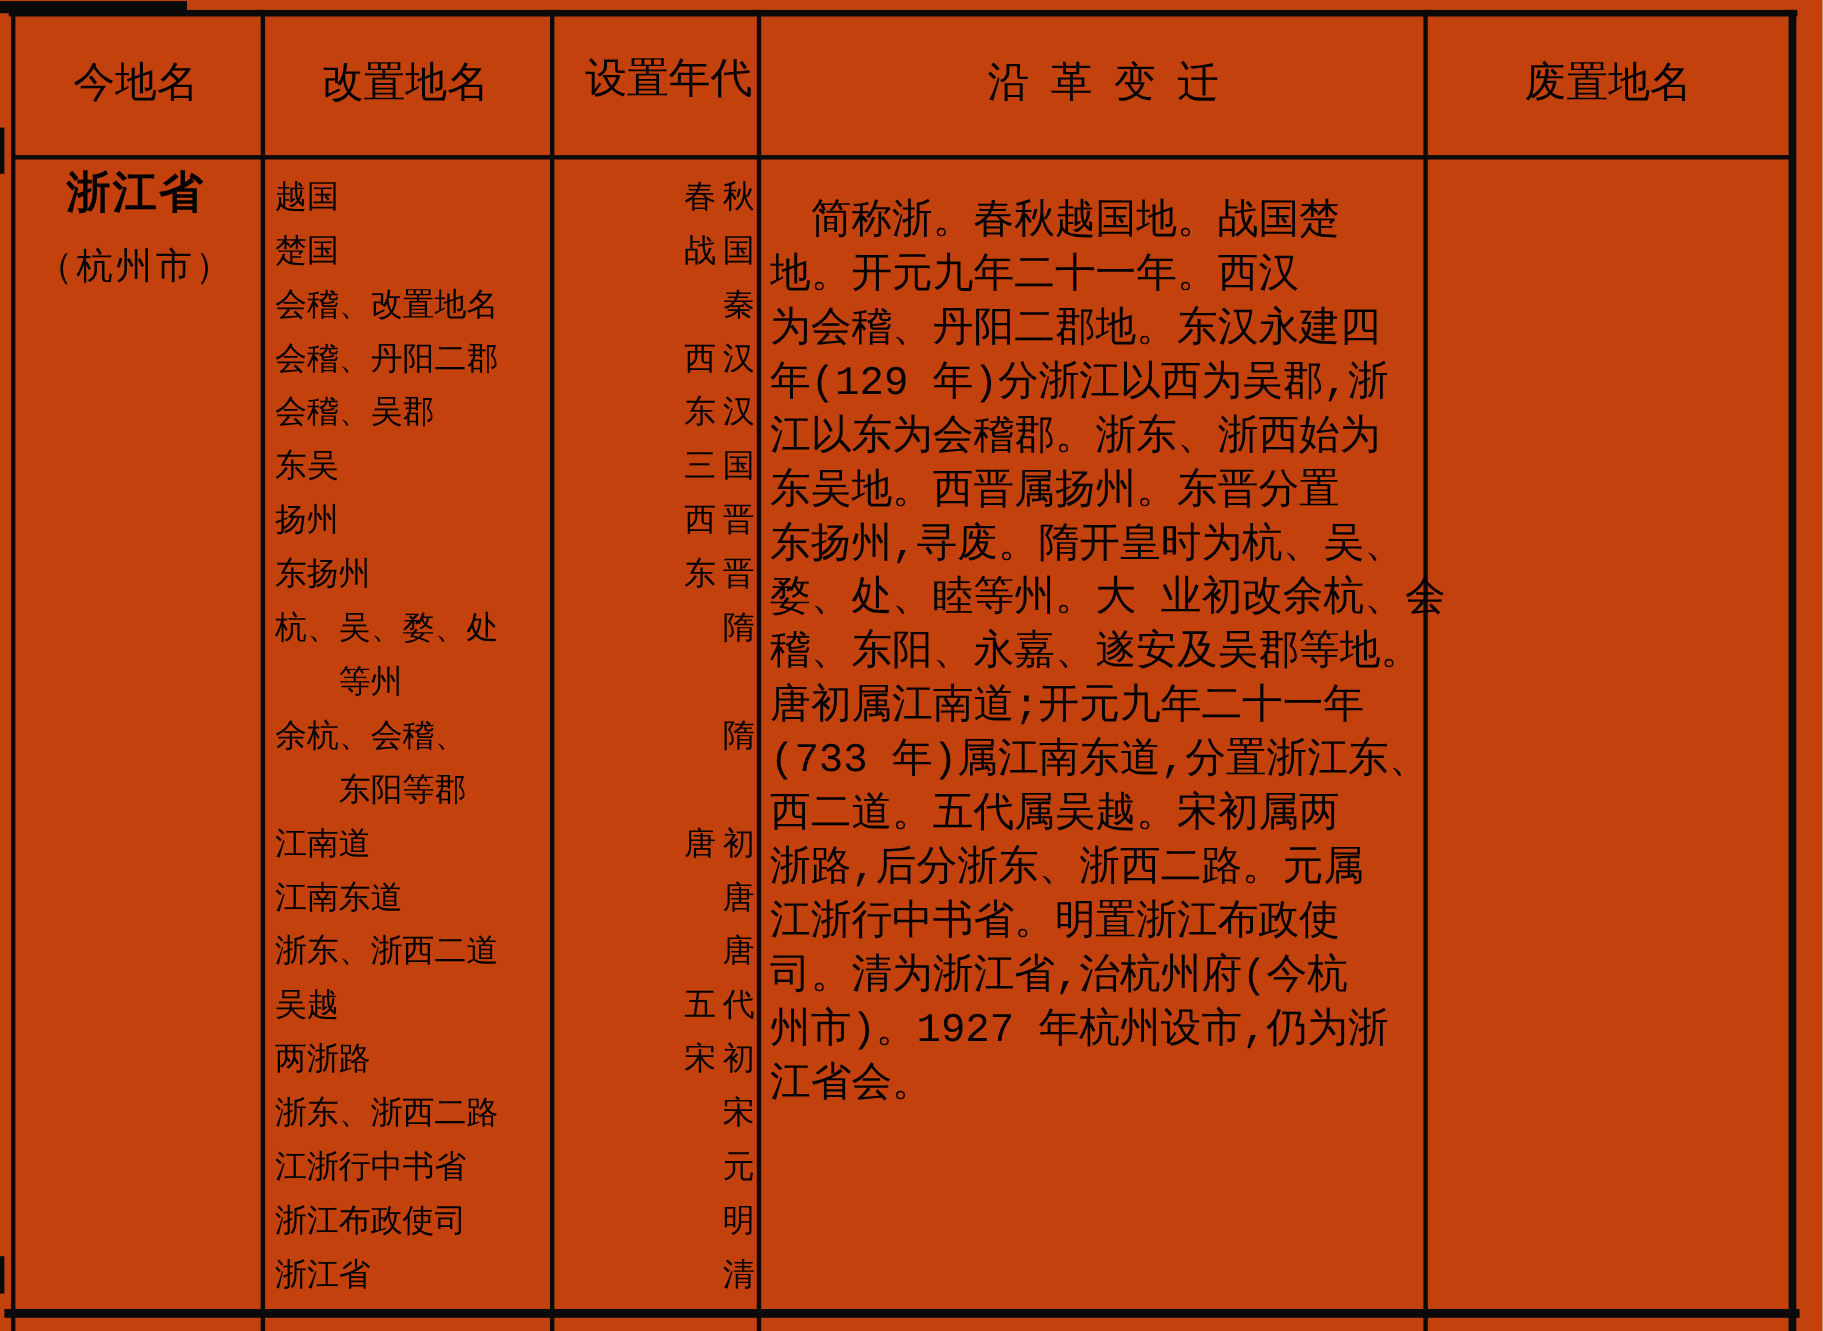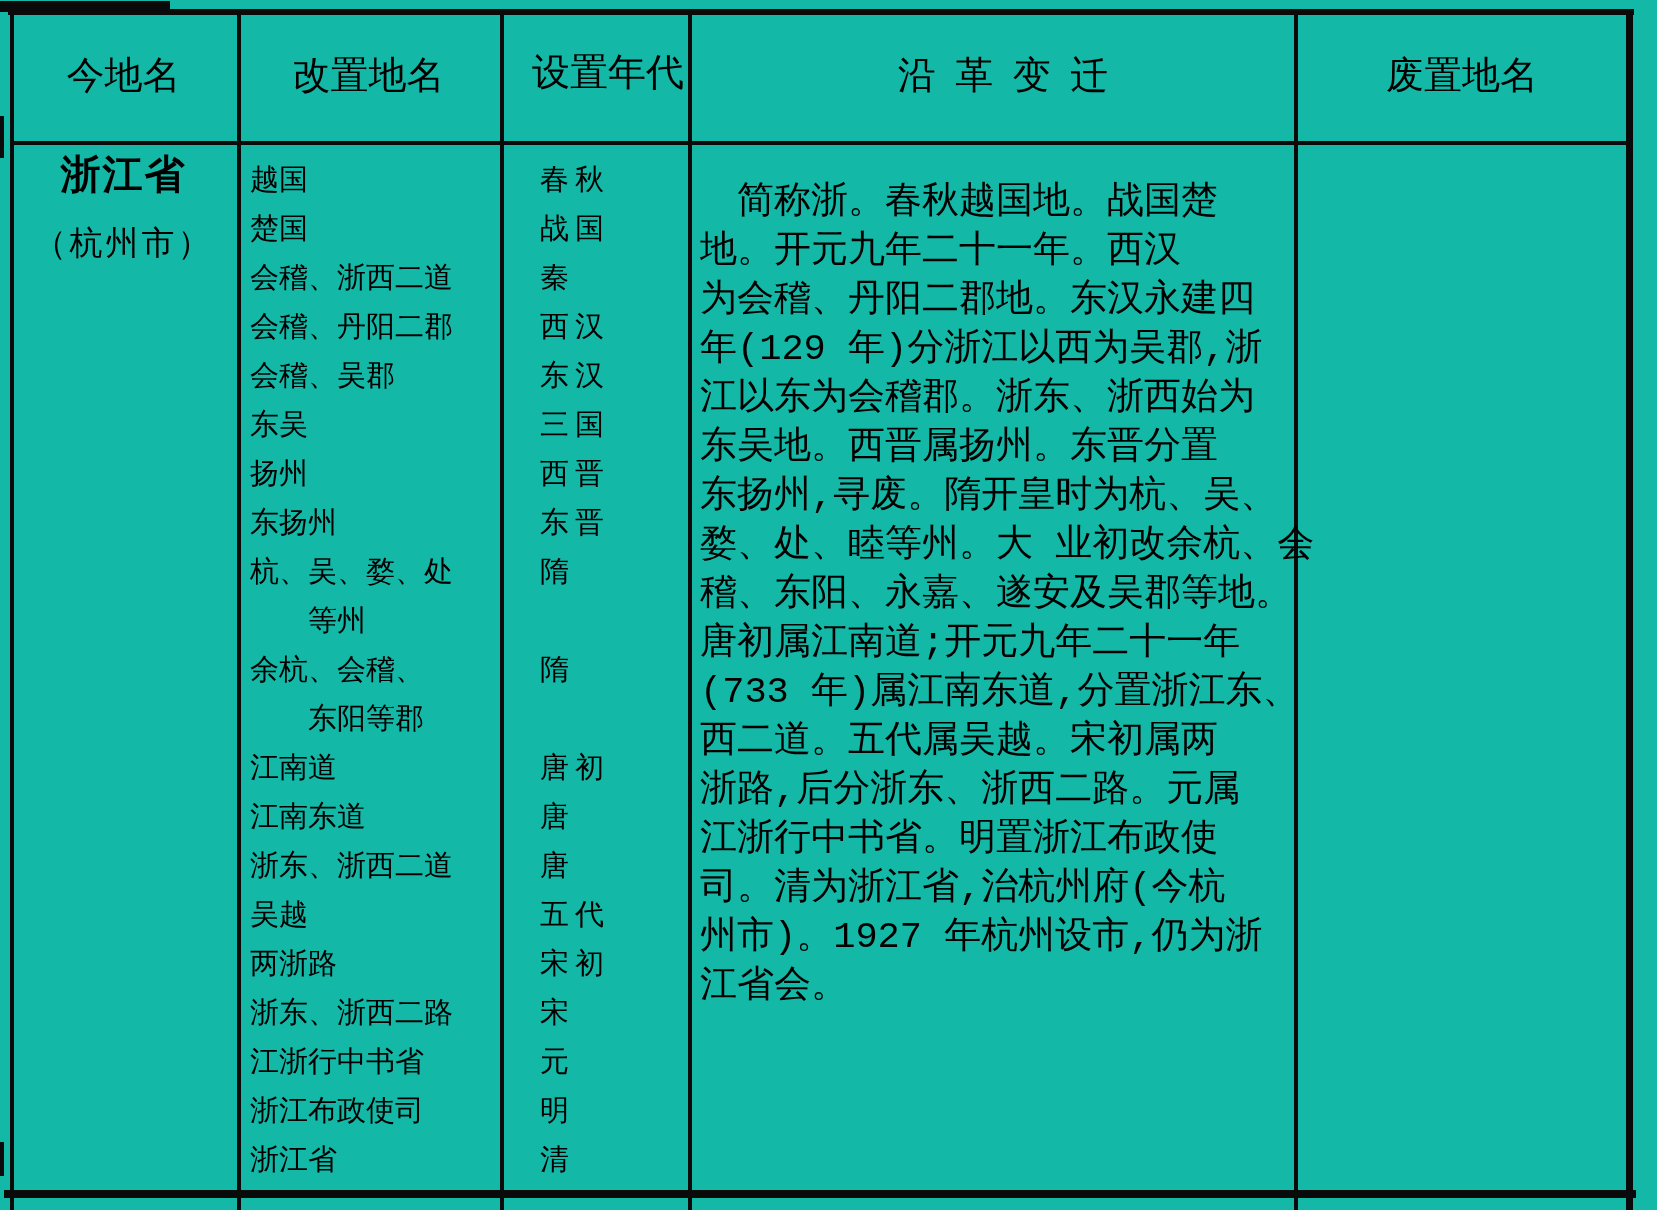--- a/index.html
+++ b/index.html
@@ -1,33 +1,33 @@
 <!DOCTYPE html>
 <html><head>
 <meta charset="utf-8">
 <style>
   html,body{margin:0;padding:0;background:#e8e8e8;}
-  .page{position:relative;width:1657px;height:1210px;background:#14b8a6;color:#000;
+  .page{position:relative;width:1657px;height:1210px;background:#c2410c;color:#000;
         font-family:"Liberation Serif","DejaVu Serif",serif;overflow:hidden;}
   .bar{position:absolute;background:#0a0a0a;}
   
   .th{position:absolute;top:54px;line-height:42px;font-size:38px;text-align:center;}
   .h1{left:10px;width:227px;}
   .h2{left:237px;width:263px;}
   .h3{left:500px;width:216px;font-family:Liberation Mono, monospace;}
   .h4{left:700px;width:606px;word-spacing:10px;}
   .h5{left:1294px;width:336px;}
   
   .col1{position:absolute;left:10px;top:150px;width:227px;text-align:center;}
   .prov{font-size:40px;font-weight:bold;letter-spacing:2px;line-height:49px;}
   .note{font-size:33px;letter-spacing:3px;line-height:49px;margin-top:20px;}
   
   .list{position:absolute;}
   .names{left:250px;top:155px;width:252px;}
-  .eras{left:540px;top:155px;width:175px;}
+  .eras{left:517px;top:155px;width:175px;text-align:right;}
   .hist{left:700px;top:178px;width:592px;font-family:Liberation Mono, monospace;}
   .li{height:49px;line-height:49px;font-size:29px;white-space:nowrap;}
   .era{letter-spacing:6px;}
   .hl{height:49px;line-height:49px;font-size:37px;white-space:nowrap;}
   .abol{position:absolute;left:1300px;top:160px;width:326px;font-size:36px;}
 </style>
 </head>
 <body>
 
 <div class="page">
@@ -55,21 +55,21 @@
     <div class="prov">浙江省</div>
     <div class="note">（杭州市）</div>
   </div>
 
   <div class="list names">
 
       <div class="li">越国</div>
 
       <div class="li">楚国</div>
 
-      <div class="li">会稽、浙西二道</div>
+      <div class="li">会稽、改置地名</div>
 
       <div class="li">会稽、丹阳二郡</div>
 
       <div class="li">会稽、吴郡</div>
 
       <div class="li">东吴</div>
 
       <div class="li">扬州</div>
 
       <div class="li">东扬州</div>

